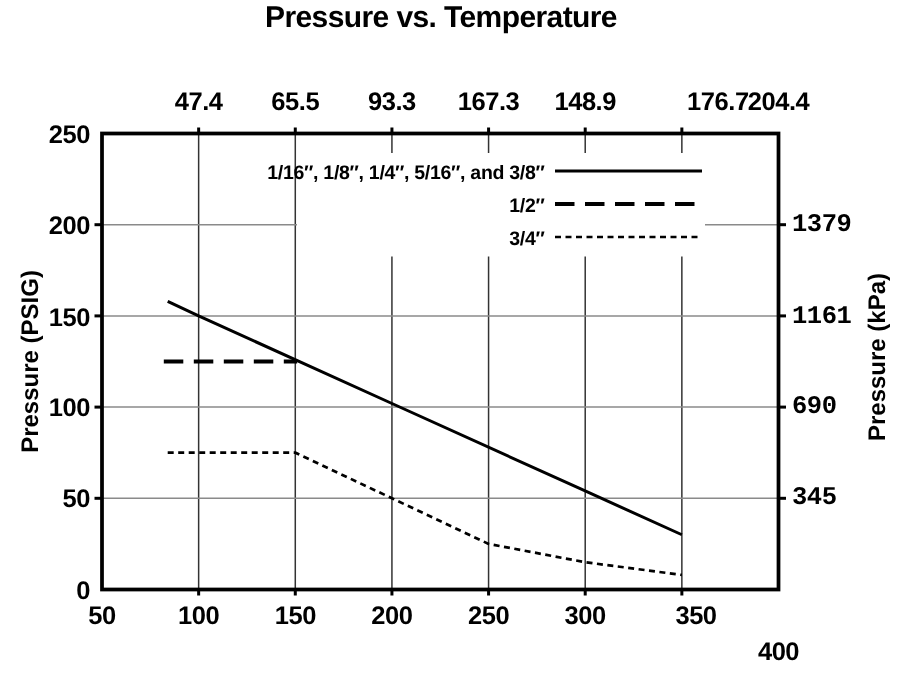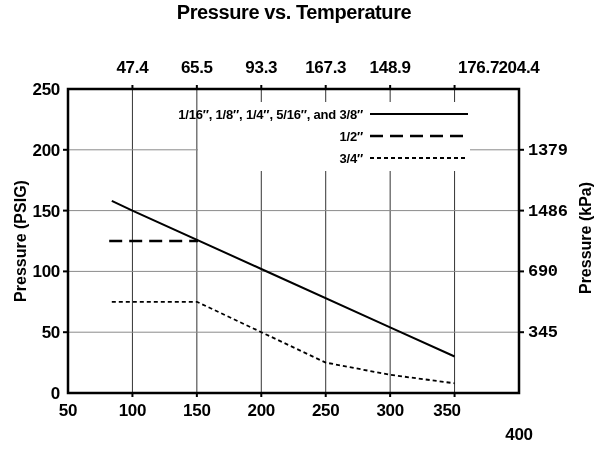--- a/index.html
+++ b/index.html
@@ -73,30 +73,30 @@
       <span class="tick top" style="left: 297.714px; top: 58px;">167.3</span>
       <span class="tick top" style="left: 362.143px; top: 58px;">148.9</span>
       <span class="tick top" style="left: 426.571px; top: 58px; margin-left: 24px;">176.7</span>
       <span class="tick top" style="left: 491px; top: 58px;">204.4</span>
       <span class="tick bottom" style="left: 40px; top: 401px;">50</span>
       <span class="tick bottom" style="left: 104.429px; top: 401px;">100</span>
       <span class="tick bottom" style="left: 168.857px; top: 401px;">150</span>
       <span class="tick bottom" style="left: 233.286px; top: 401px;">200</span>
       <span class="tick bottom" style="left: 297.714px; top: 401px;">250</span>
       <span class="tick bottom" style="left: 362.143px; top: 401px;">300</span>
-      <span class="tick bottom" style="left: 419px; top: 401px;">350</span>
+      <span class="tick bottom" style="left: 436px; top: 401px;">350</span>
       <span class="tick bottom" style="left: 491px; top: 425px; text-align: center;">400</span>
       <span class="tick left" style="top: 80px;">250</span>
       <span class="tick left" style="top: 140.8px;">200</span>
       <span class="tick left" style="top: 201.6px;">150</span>
       <span class="tick left" style="top: 262.4px;">100</span>
       <span class="tick left" style="top: 323.2px;">50</span>
       <span class="tick left" style="top: 384px;">0</span>
       <span class="tick right" style="left: 528px; top: 140.8px;">1379</span>
-      <span class="tick right" style="left: 528px; top: 201.6px;">1486</span>
+      <span class="tick right" style="left: 528px; top: 201.6px;">1161</span>
       <span class="tick right" style="left: 528px; top: 262.4px;">690</span>
       <span class="tick right" style="left: 528px; top: 323.2px;">345</span>
     </div>
   <div class="vlabel left">Pressure (PSIG)</div>
   <div class="vlabel right">Pressure (kPa)</div>
   <div id="legend">
       <div class="lrow">
         <span class="lbl">1/16″, 1/8″, 1/4″, 5/16″, and 3/8″</span>
         <svg width="98" height="10">
           <line x1="0" y1="5" x2="98" y2="5" stroke="#000000" stroke-width="2"></line>

